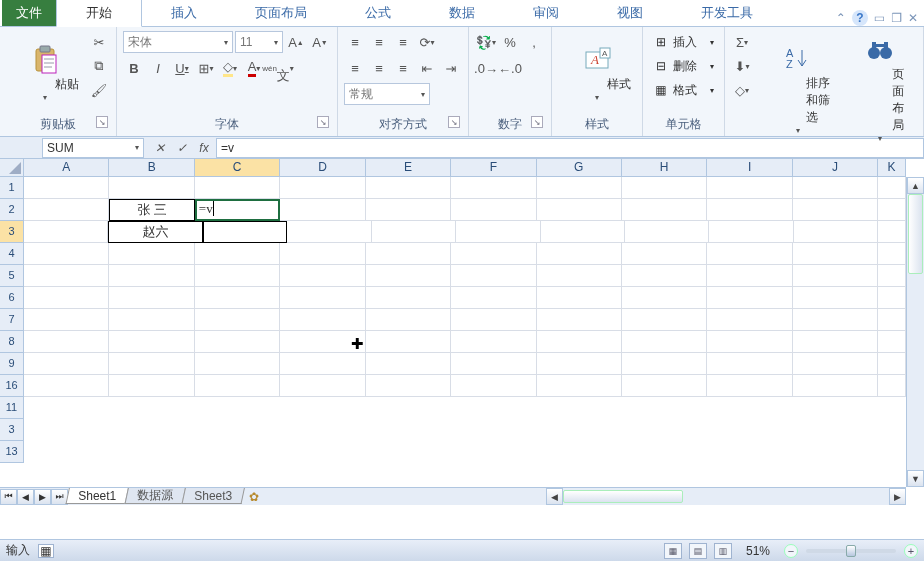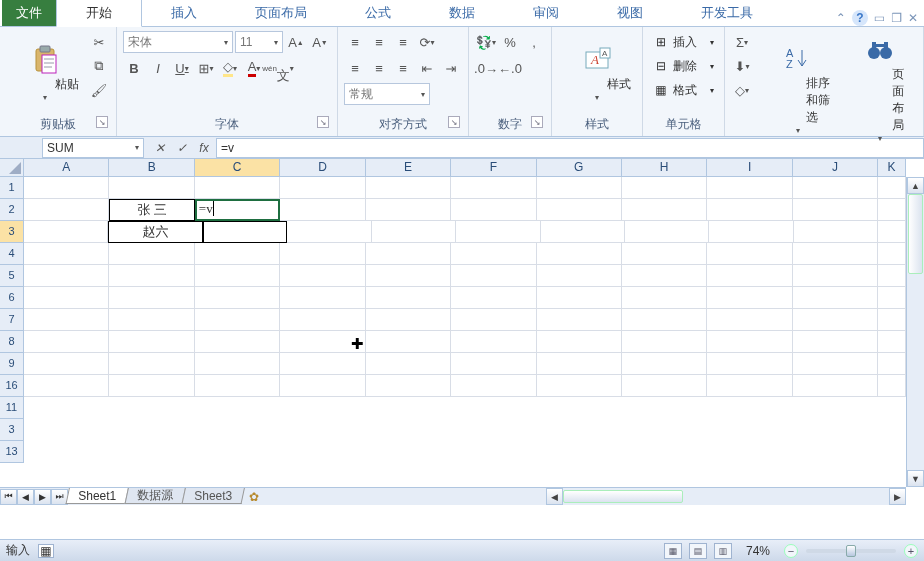--- a/index.html
+++ b/index.html
@@ -498,19 +498,19 @@
   </div>
 </div>
 
 <div class="statusbar">
   <span>输入</span>
   <span style="width:16px;height:14px;border:1px solid #9fb3d0;background:#fff;display:inline-flex;align-items:center;justify-content:center">▦</span>
   <span class="flx"></span>
   <span class="viewbtn">▦</span>
   <span class="viewbtn">▤</span>
   <span class="viewbtn">▥</span>
-  <span style="margin:0 6px">74%</span>
+  <span style="margin:0 6px">51%</span>
   <span class="zoom-btn">−</span>
   <div class="zoom-slider">
       <div class="zoom-thumb"></div>
     </div>
   <span class="zoom-btn">+</span>
 </div>
 
 </body></html>

